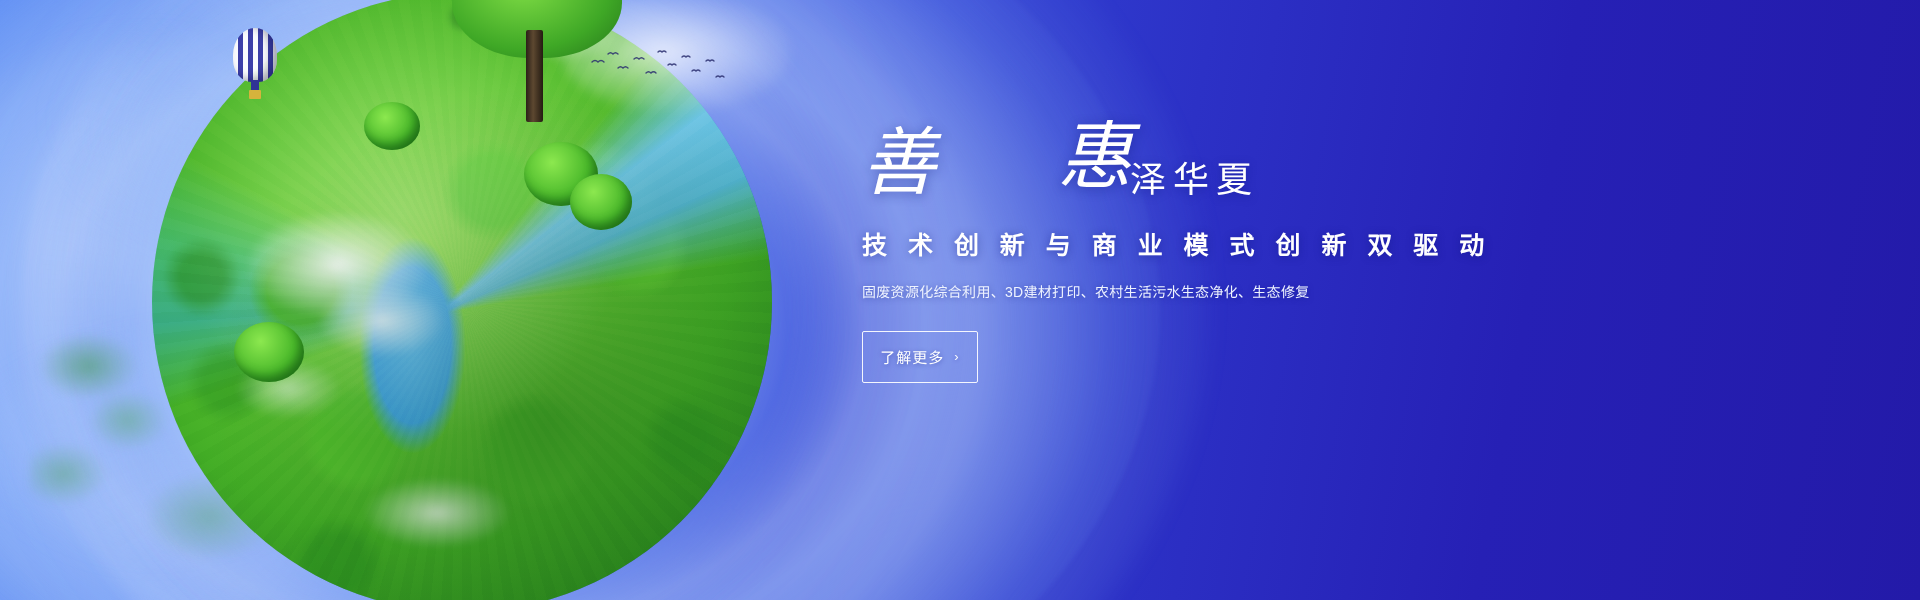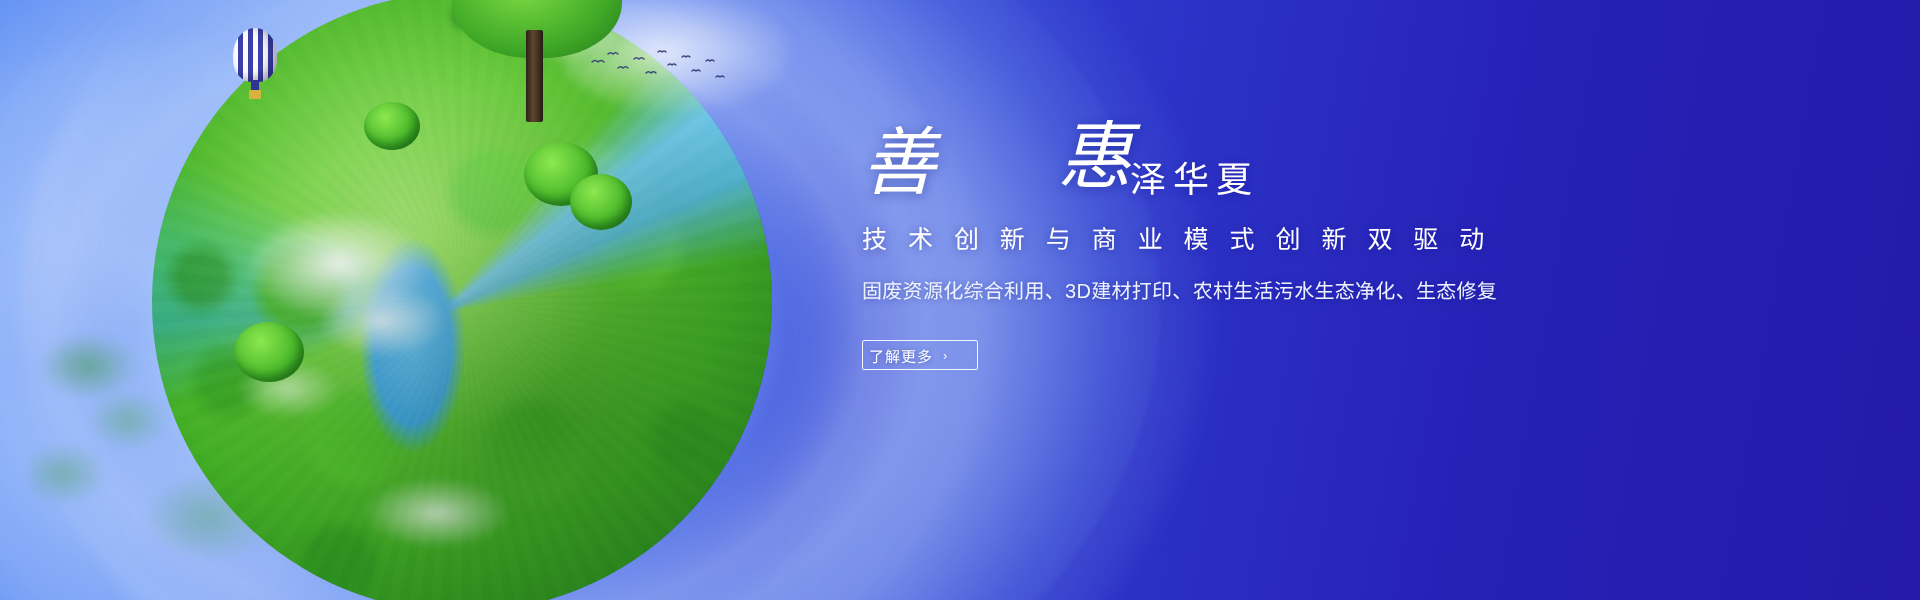--- a/index.html
+++ b/index.html
@@ -184,33 +184,34 @@
   .hl-small{
     font-size:36px;line-height:1;font-weight:400;letter-spacing:7px;
     text-shadow:0 2px 10px rgba(10,20,120,.40);
   }
   #hl-a{position:absolute;left:0;top:6px;}
   #hl-b{position:absolute;left:72px;top:42px;}
   #hl-c{position:absolute;left:196px;top:0px;}
   #hl-d{position:absolute;left:268px;top:42px;}
 
   #subhead{
+    margin-top:6px;
     font-size:25px;line-height:1.25;letter-spacing:7px;
-    color:#ffffff;font-weight:400;white-space:nowrap;
+    color:#ffffff;font-weight:700;white-space:nowrap;
     text-shadow:0 1px 8px rgba(10,20,120,.45);
   }
   #desc{
     margin-top:22px;
-    font-size:20px;line-height:1.4;letter-spacing:.3px;
+    font-size:14px;line-height:1.4;letter-spacing:.3px;
     color:#eef3ff;white-space:nowrap;
     text-shadow:0 1px 6px rgba(10,20,120,.40);
   }
   #cta{
-    margin-top:35px;display:inline-flex;align-items:center;
-    gap:10px;width:116px;height:30px;
+    margin-top:28px;display:inline-flex;align-items:center;justify-content:center;
+    gap:10px;width:116px;height:52px;
     border:1px solid rgba(255,255,255,.92);border-radius:2px;
     background:transparent;color:#fff;cursor:pointer;
     font-size:15px;letter-spacing:1px;
     font-family:"Liberation Sans","DejaVu Sans",sans-serif;
     text-shadow:0 1px 5px rgba(10,20,120,.4);
   }
   #cta .chev{font-size:13px;line-height:1;opacity:.95;}
 </style>
 </head>
 <body>

